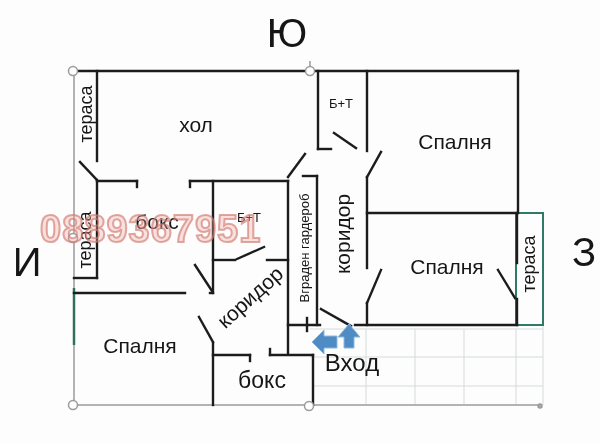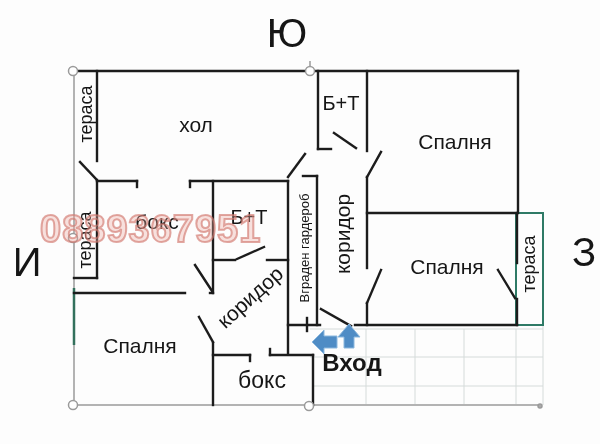--- a/index.html
+++ b/index.html
@@ -14,25 +14,25 @@
   .lbl{
     position:absolute;transform:translate(-50%,-50%);
     white-space:nowrap;color:#161616;line-height:1;
     font-family:"Liberation Sans", sans-serif;
   }
   .rot{transform:translate(-50%,-50%) rotate(-90deg);}
   .diag{transform:translate(-50%,-50%) rotate(-42deg);}
   .compass{font-size:40px;font-weight:400;}
   .room{font-size:21px;}
   .small{font-size:13px;}
-  .vhod{font-size:24px;font-weight:700;}
+  .vhod{font-size:24px;font-weight:400;}
   .boks{font-size:23px;}
   .ter{font-size:18px;}
   .kor{font-size:21px;}
-  .bt{font-size:20px;}
+  .bt{font-size:13px;}
   #watermark{
     position:absolute;left:40px;top:208px;
     font-size:38px;font-weight:700;letter-spacing:1px;
     color:rgba(234,170,160,0.35);
     -webkit-text-stroke:2px rgba(210,122,112,0.65);
     z-index:5;
   }
 </style>
 </head>
 <body>

